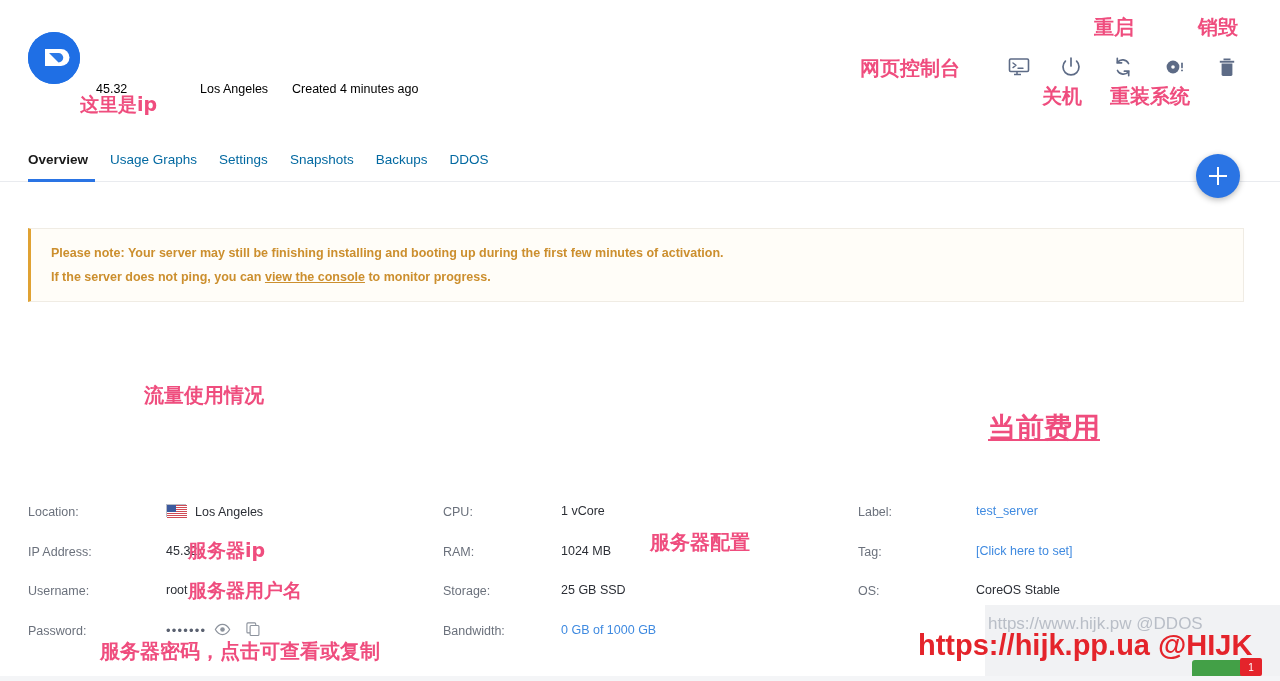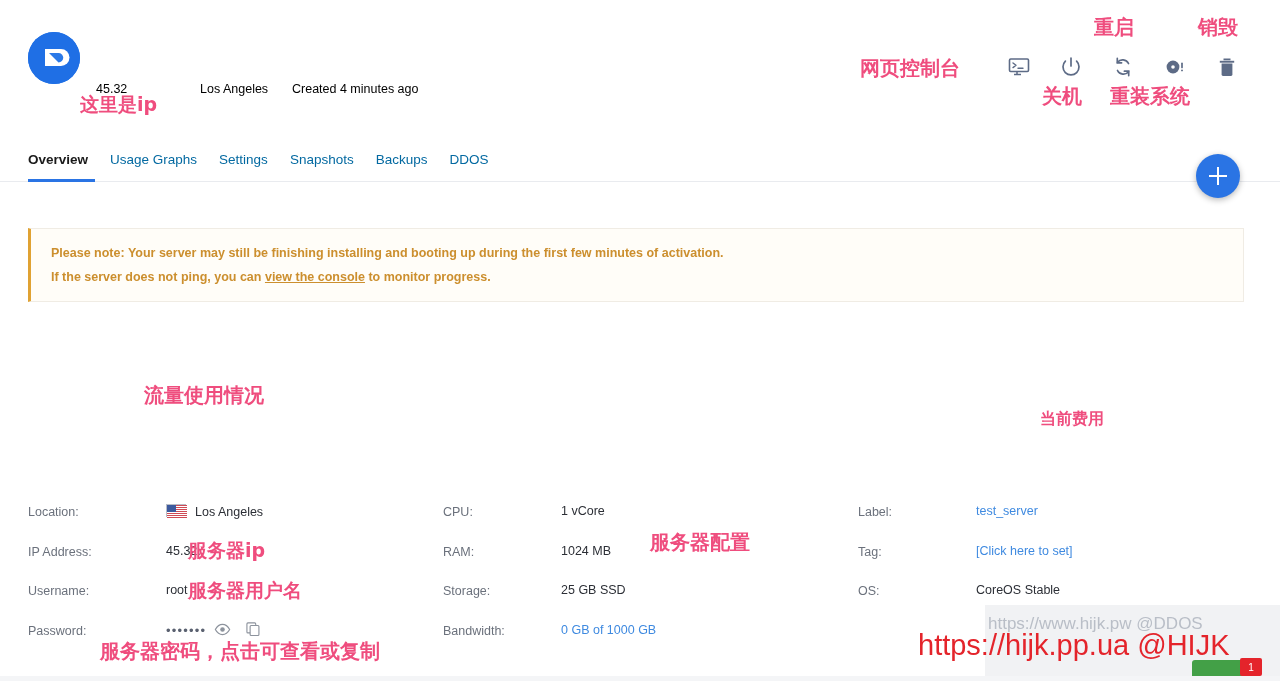--- a/index.html
+++ b/index.html
@@ -27,21 +27,21 @@
   
   .anno { position:absolute; color:#ef4d7e; font-weight:600; white-space:nowrap;
           font-family:"DejaVu Sans", sans-serif; }
   .anno-ip      { left:80px;  top:92px;  font-size:19px; }
   .anno-console { left:860px; top:55px;  font-size:20px; }
   .anno-restart { left:1094px; top:14px; font-size:20px;text-align:right; }
   .anno-destroy { left:1198px; top:14px; font-size:20px; }
   .anno-shutdown{ left:1042px; top:83px; font-size:20px; }
   .anno-reinstall{left:1110px; top:83px; font-size:20px; }
   .anno-bw      { left:144px; top:382px; font-size:20px; }
-  .anno-charge  { left:1040px; top:409px; font-size:16px; }
+  .anno-charge  { left:988px; top:409px; font-size:28px;text-decoration:underline; }
   .anno-serverip{ left:188px; top:538px; font-size:19px; }
   .anno-username{ left:188px; top:578px; font-size:19px; }
   .anno-password{ left:100px; top:638px; font-size:20px; }
   .anno-spec    { left:650px; top:529px; font-size:20px; }
 
   
   .action-icons { position:absolute; top:54px; left:1006px; display:flex; gap:26px; align-items:center; }
   .action-icons .icon-btn { width:26px; height:26px; display:flex; align-items:center;
                             justify-content:center; cursor:pointer; color:#5d6b86; }
 
@@ -106,21 +106,21 @@
   .pw-icons { position:absolute; left:186px; top:7px; display:flex; gap:14px;
               align-items:center; color:#8d939d; }
   .pw-icons span { cursor:pointer; display:flex; }
 
   
   .wm-bg { position:absolute; left:988px; top:614px; font-size:17px;
            color:#b9bec7; white-space:nowrap; font-family:"Liberation Sans", sans-serif; }
   .wm-bg-box { position:absolute; left:985px; top:605px; width:295px; height:76px;
                background:#f1f2f4; }
   .wm-red { position:absolute; left:918px; top:629px; font-size:29px; color:#e4242b;
-            white-space:nowrap; font-weight:400; }
+            white-space:nowrap; font-weight:700; }
   .wm-chip { position:absolute; left:1192px; top:660px; width:62px; height:21px;
              background:#43a047; border-radius:3px; }
   .wm-chip-badge { position:absolute; left:1240px; top:658px; width:22px; height:18px;
                    background:#e4242b; border-radius:2px; color:#fff; font-size:10px;
                    display:flex; align-items:center; justify-content:center; }
   .bottom-rule { position:absolute; left:0; top:676px; width:1280px; height:5px;
                  background:#f4f5f7; }
 </style>
 </head>
 <body>

